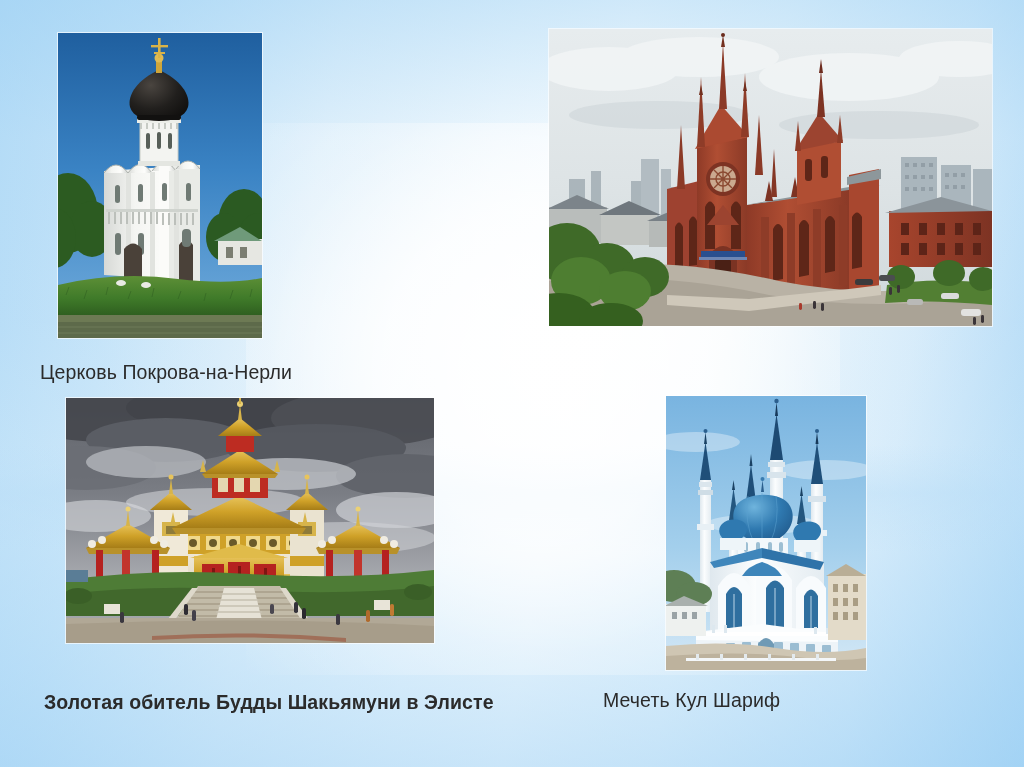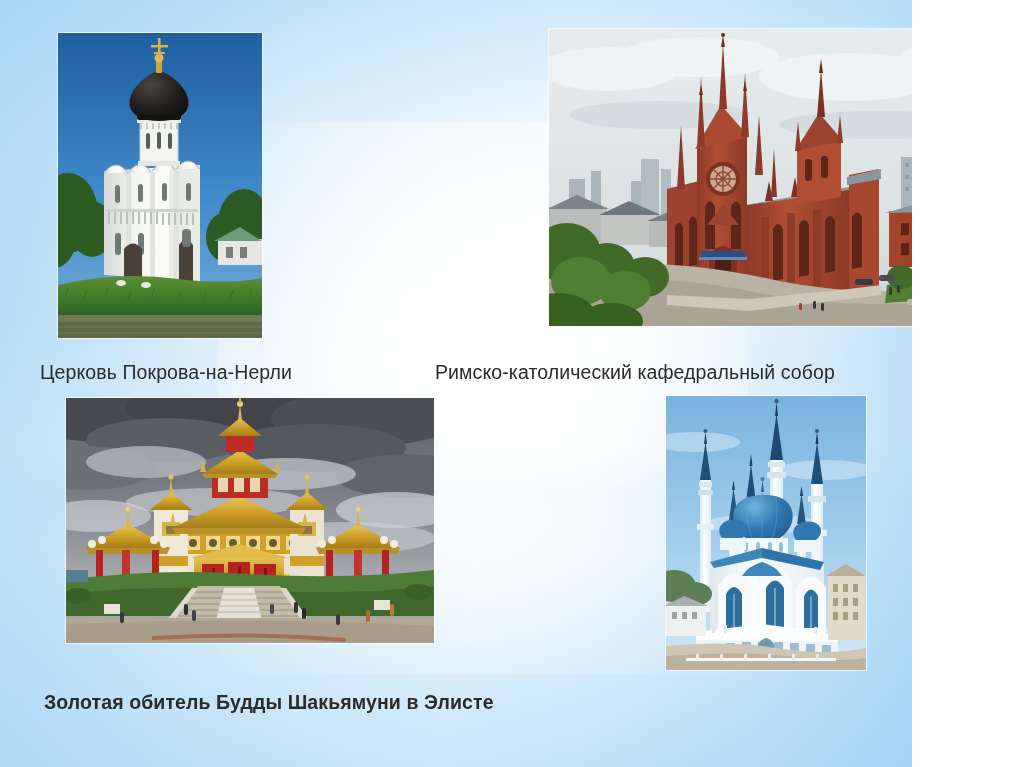--- a/index.html
+++ b/index.html
@@ -7,21 +7,21 @@
     padding: 0;
   }
   body {
     width: 1024px;
     height: 767px;
     overflow: hidden;
     font-family: "Liberation Sans", "DejaVu Sans", sans-serif;
   }
   #slide {
     position: relative;
-    width: 912px;
+    width: 1024px;
     height: 767px;
     overflow: hidden;
     background: #ffffff;
   }
   
   .bg-base {
     position: absolute;
     inset: 0;
     background: linear-gradient(100deg,
         #a9d6f5 0%,
@@ -497,21 +497,20 @@
         <rect x="348" y="256" width="3" height="8" rx="1.4"></rect>
         <rect x="424" y="288" width="3" height="8" rx="1.4"></rect>
         <rect x="432" y="286" width="3" height="8" rx="1.4"></rect>
       </g>
       <g fill="#a8392c">
         <rect x="250" y="274" width="3" height="7" rx="1.4"></rect>
       </g>
     </svg>
   </div>
 
-  <div class="caption" style="left:435px; top:361px;">Римско-католический кафедральный собор</div>
 
   <div class="photo" style="left:66px; top:398px; width:368px; height:245px;">
     <svg viewBox="0 0 368 245" preserveAspectRatio="none" aria-hidden="true">
       <defs>
         <linearGradient id="bd-sky" x1="0" y1="0" x2="0" y2="1">
           <stop offset="0%" stop-color="#5d6067"></stop>
           <stop offset="40%" stop-color="#7b7e85"></stop>
           <stop offset="75%" stop-color="#a9abb0"></stop>
           <stop offset="100%" stop-color="#9ea1a6"></stop>
         </linearGradient>
@@ -919,14 +918,15 @@
         <rect x="30" y="258" width="3" height="6"></rect>
           <rect x="54" y="258" width="3" height="6"></rect>
         <rect x="78" y="258" width="3" height="6"></rect>
           <rect x="102" y="258" width="3" height="6"></rect>
         <rect x="126" y="258" width="3" height="6"></rect>
           <rect x="150" y="258" width="3" height="6"></rect>
       </g>
     </svg>
   </div>
 
+  <div class="caption" style="left:603px; top:689px;">Мечеть Кул Шариф</div>
 
 </div>
 
 </body></html>

